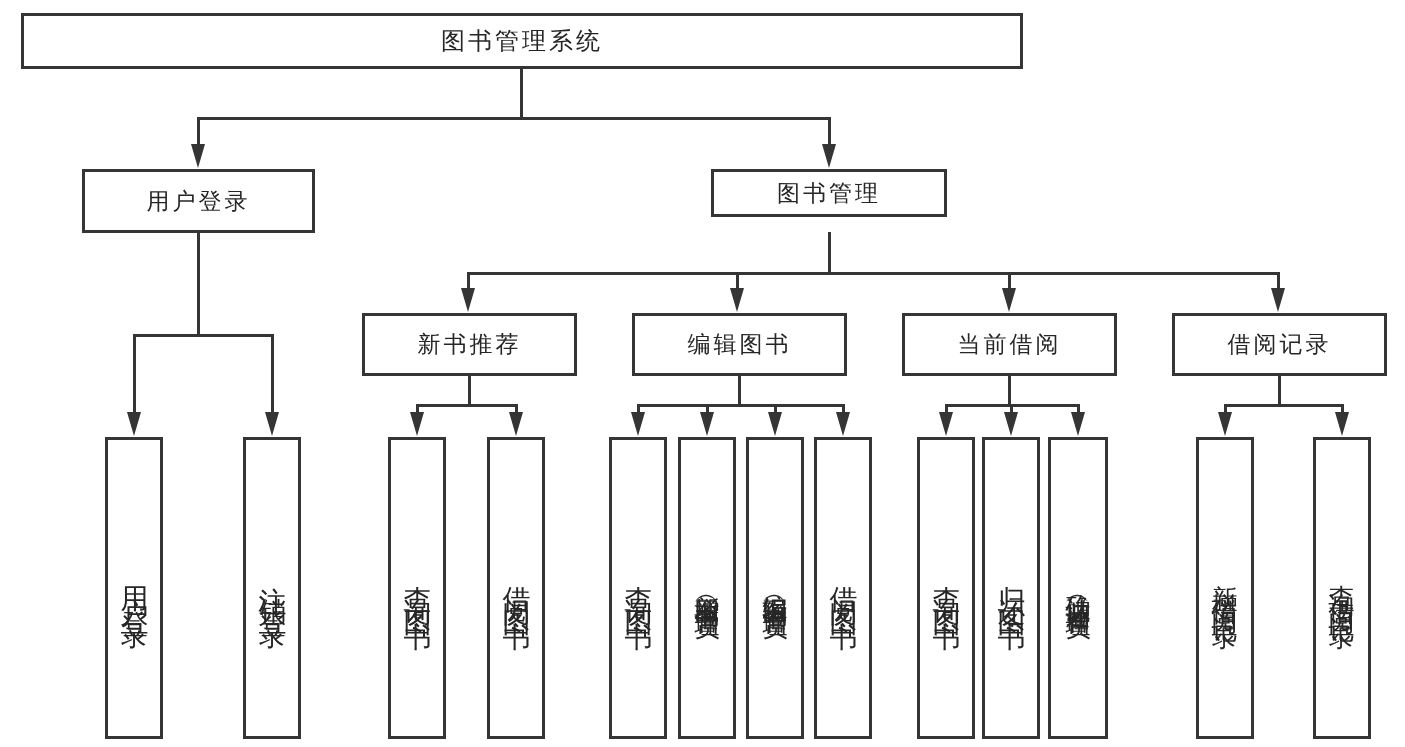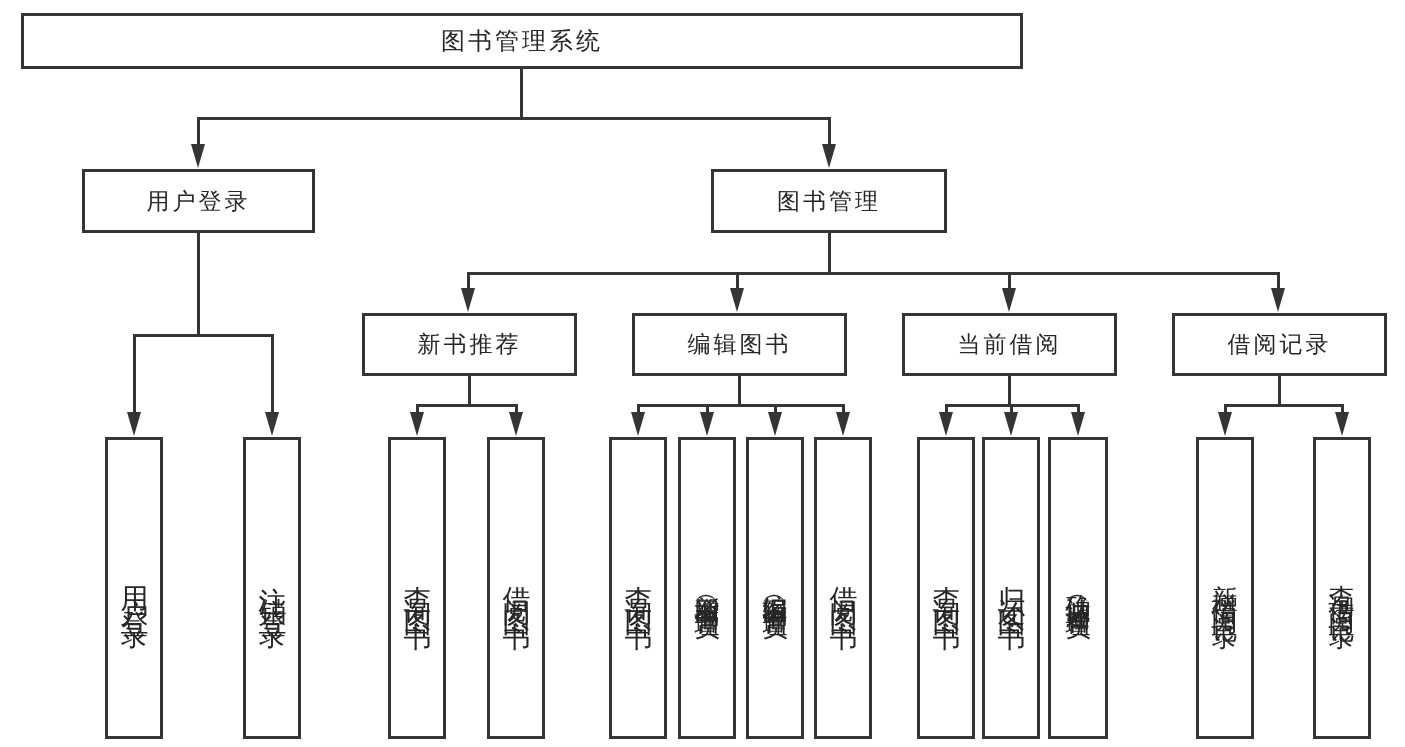--- a/index.html
+++ b/index.html
@@ -61,21 +61,21 @@
   <div class="line" style="left:520px; top:69px; width:3px; height:51px;"></div>
   <div class="line" style="left:197px; top:117px; width:634px; height:3px;"></div>
   <div class="line" style="left:197px; top:117px; width:3px; height:32px;"></div>
   <div class="arrowhead" style="left:191px; top:144px;"></div>
   <div class="line" style="left:828px; top:117px; width:3px; height:32px;"></div>
   <div class="arrowhead" style="left:822px; top:144px;"></div>
 
   <div class="box" style="left:82px; top:169px; width:233px; height:64px;">
     <span class="hlabel">用户登录</span>
   </div>
-  <div class="box" style="left:711px; top:169px; width:236px; height:64px;">
+  <div class="box" style="left:711px; top:169px; width:236px; height:48px;">
     <span class="hlabel">图书管理</span>
   </div>
 
   <div class="line" style="left:197px; top:232px; width:3px; height:105px;"></div>
   <div class="line" style="left:133px; top:334px; width:141px; height:3px;"></div>
   <div class="line" style="left:133px; top:334px; width:3px; height:82px;"></div>
   <div class="arrowhead" style="left:127px; top:412px;"></div>
   <div class="line" style="left:271px; top:334px; width:3px; height:82px;"></div>
   <div class="arrowhead" style="left:265px; top:412px;"></div>
 

